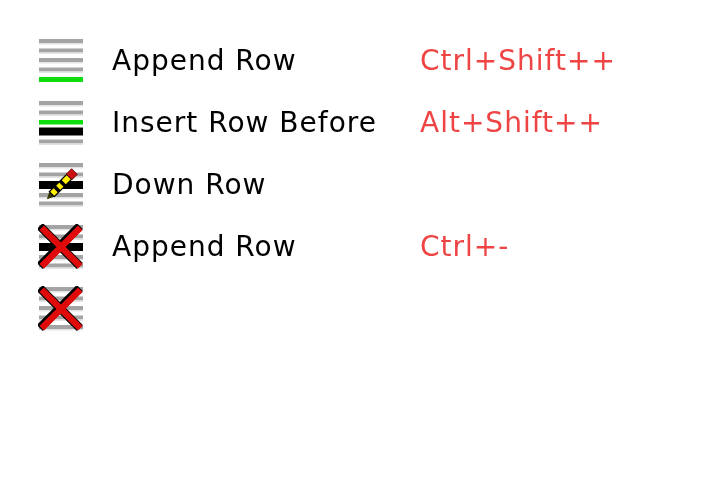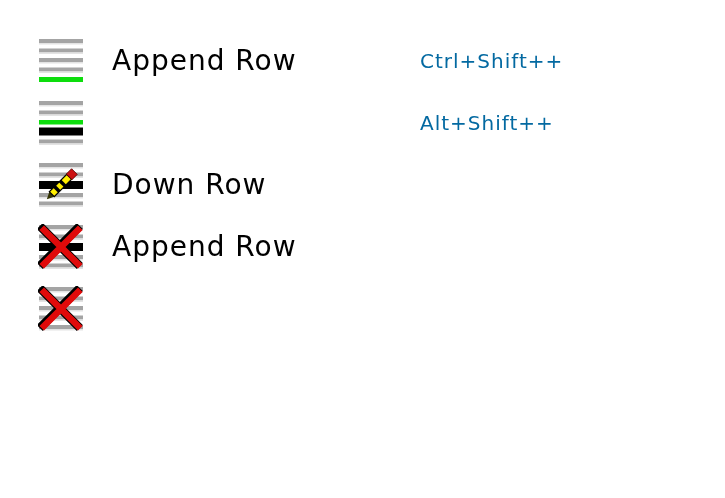--- a/index.html
+++ b/index.html
@@ -41,23 +41,23 @@
     letter-spacing: 1px;
     color: #000000;
     white-space: pre;
     line-height: 1;
   }
   .shortcut {
     position: absolute;
     left: 382px;
     top: 50%;
     transform: translateY(-50%);
-    font-size: 20px;
+    font-size: 28px;
     letter-spacing: 1px;
-    color: #0369a1;
+    color: #ef4444;
     white-space: pre;
     line-height: 1;
   }
 </style>
 </head>
 <body>
 
 <div class="stage">
   <div class="menu">
 
@@ -85,20 +85,21 @@
           <rect x="1" y="1" width="44" height="4" fill="#a4a4a4"></rect>
             <rect x="1" y="5" width="44" height="1.5" fill="#e3e3e3"></rect>
           <rect x="1" y="10.5" width="44" height="4" fill="#a4a4a4"></rect>
             <rect x="1" y="14.5" width="44" height="1.5" fill="#e3e3e3"></rect>
           <rect x="1" y="20" width="44" height="4.5" fill="#0ddd0d"></rect>
           <rect x="1" y="27.5" width="44" height="8" fill="#000000"></rect>
           <rect x="1" y="39.5" width="44" height="4" fill="#a4a4a4"></rect>
             <rect x="1" y="43.5" width="44" height="1.5" fill="#e3e3e3"></rect>
         </svg>
       </span>
+      <span class="label">Insert Row Before</span>
       <span class="shortcut">Alt+Shift++</span>
     </div>
 
     <div class="menu-row">
       <span class="icon">
         <svg width="46" height="46" viewBox="0 0 46 46">
           <rect x="1" y="1" width="44" height="4" fill="#a4a4a4"></rect>
             <rect x="1" y="5" width="44" height="1.5" fill="#e3e3e3"></rect>
           <rect x="1" y="10.5" width="44" height="4" fill="#a4a4a4"></rect>
             <rect x="1" y="14.5" width="44" height="1.5" fill="#e3e3e3"></rect>
@@ -134,20 +135,21 @@
             <rect x="1" y="35" width="44" height="1.5" fill="#e3e3e3"></rect>
           <rect x="1" y="39.5" width="44" height="4" fill="#a4a4a4"></rect>
             <rect x="1" y="43.5" width="44" height="1.5" fill="#e3e3e3"></rect>
           <g stroke-linecap="square">
             <path d="M6,6 L40,40 M40,6 L6,40" stroke="#000000" stroke-width="8.5" transform="translate(-1.2,-1)"></path>
             <path d="M6,6 L40,40 M40,6 L6,40" stroke="#e00a0a" stroke-width="6.5"></path>
           </g>
         </svg>
       </span>
       <span class="label">Append Row</span>
+      <span class="shortcut">Ctrl+-</span>
     </div>
 
     <div class="menu-row">
       <span class="icon">
         <svg width="46" height="46" viewBox="0 0 46 46">
           <rect x="1" y="1" width="44" height="4" fill="#a4a4a4"></rect>
             <rect x="1" y="5" width="44" height="1.5" fill="#e3e3e3"></rect>
           <rect x="1" y="10.5" width="44" height="4" fill="#a4a4a4"></rect>
             <rect x="1" y="14.5" width="44" height="1.5" fill="#e3e3e3"></rect>
           <rect x="1" y="20" width="44" height="4" fill="#a4a4a4"></rect>

